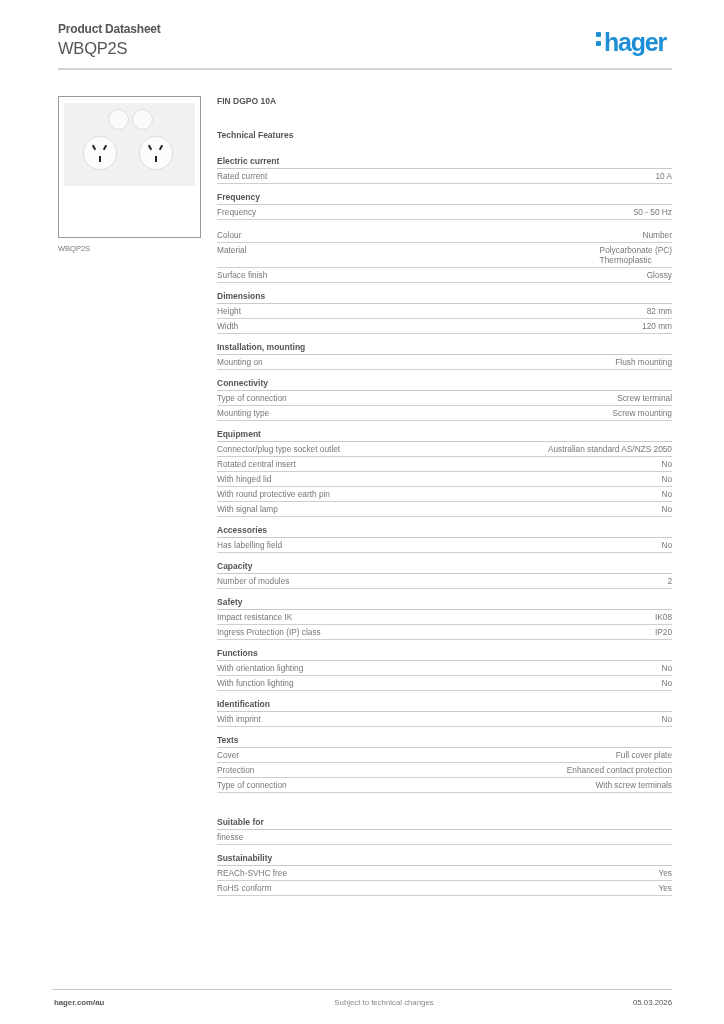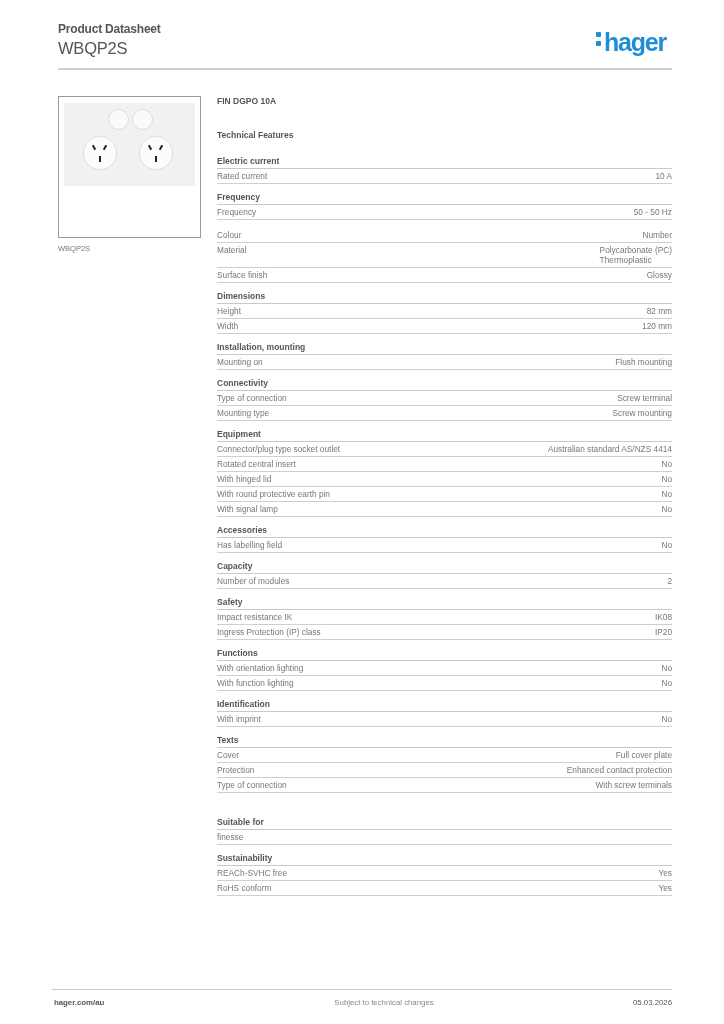--- a/index.html
+++ b/index.html
@@ -117,21 +117,21 @@
         </div>
         <div class="row">
           <span>Mounting type</span>
           <span class="val">Screw mounting</span>
         </div>
       </div>
       <div class="group">
         <div class="group-title">Equipment</div>
         <div class="row">
           <span>Connector/plug type socket outlet</span>
-          <span class="val">Australian standard AS/NZS 4414</span>
+          <span class="val">Australian standard AS/NZS 2050</span>
         </div>
         <div class="row">
           <span>Rotated central insert</span>
           <span class="val">No</span>
         </div>
         <div class="row">
           <span>With hinged lid</span>
           <span class="val">No</span>
         </div>
         <div class="row">

